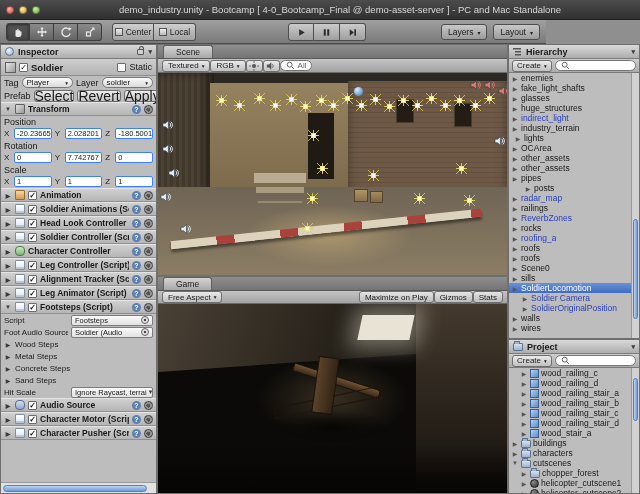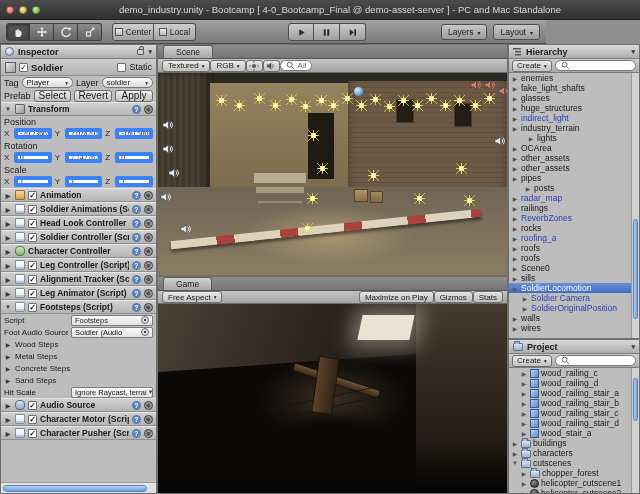--- a/index.html
+++ b/index.html
@@ -86,39 +86,39 @@
   .cube-icon { width:11px; height:11px; background:linear-gradient(135deg,#e8e8e8,#9c9c9c); border:1px solid #5f5f5f; }
   .cbx { width:9px; height:9px; background:#fdfdfd; border:1px solid #6c6c6c; border-radius:1px;
     font-size:8px; line-height:8px; text-align:center; color:#111; flex:none; }
   .cbx.checked::after { content:"✓"; }
   .objname { font-weight:bold; font-size:9.5px; }
   .dd-field { flex:1; height:11px; display:flex; align-items:center; padding:0 4px;
     background:linear-gradient(#fbfbfb,#dadada); border:1px solid #777; border-radius:6px; font-size:8px;
     overflow:hidden; white-space:nowrap; }
   .dd-field::after { content:"▾"; font-size:5.5px; margin-left:auto; color:#222; }
   .small-btn { flex:1; height:12px; display:flex; align-items:center; justify-content:center;
-    background:linear-gradient(#efefef,#c2c2c2); border:1px solid #6d6d6d; border-radius:3px; font-size:10px; }
+    background:linear-gradient(#efefef,#c2c2c2); border:1px solid #6d6d6d; border-radius:3px; font-size:14px; }
   .comp-header { display:flex; align-items:center; height:14px; padding:0 3px; gap:3px;
     background:linear-gradient(#d0d0d0,#b5b5b5); border-top:1px solid #e4e4e4; border-bottom:1px solid #909090;
     font-weight:bold; font-size:8.5px; }
   .clabel { overflow:hidden; white-space:nowrap; flex:1; }
   .cicon { width:10px; height:10px; flex:none; border-radius:1px; }
   .script-icon { background:linear-gradient(#ffffff,#dde6f0); border:1px solid #7f8ea3;
     box-shadow:inset 0 -2px 0 rgba(140,160,185,.45); }
   .animation-icon { background:linear-gradient(#f7d8a8,#d89a4e); border:1px solid #9a6a2a; }
   .transform-icon { background:linear-gradient(135deg,#e0e0e0,#9a9a9a); border:1px solid #606060; }
   .character-controller-icon { background:linear-gradient(#cfe8c8,#7fb370); border:1px solid #4d7a42; border-radius:4px; }
   .audio-source-icon { background:linear-gradient(#d8e2f2,#8fa6cc); border:1px solid #54688c; border-radius:4px; }
   .gear-icon { width:9px; height:9px; flex:none; border-radius:50%;
     background:radial-gradient(circle,#565656 0 2px,#8f8f8f 2px 3.2px,#565656 3.2px); }
   .help-icon { width:9px; height:9px; flex:none; border-radius:50%; background:#5e7fb5; color:#fff;
     font-size:7px; line-height:9px; text-align:center; font-weight:bold; }
   .axis-label { width:7px; flex:none; font-size:8px; }
-  .num-field { flex:1; height:11px; min-width:0; background:#fff; border:4px solid #3b82f6; border-radius:2px;
-    font-size:7.5px; padding:0 2px; display:flex; align-items:center; overflow:hidden; white-space:nowrap;font-family:Liberation Serif, serif; }
+  .num-field { flex:1; height:11px; min-width:0; background:#fff; border:1px solid #3b82f6; border-radius:2px;
+    font-size:7.5px; padding:0 2px; display:flex; align-items:center; overflow:hidden; white-space:nowrap; }
   .frow { height:12px; }
   .flabel { width:64px; flex:none; font-size:8px; overflow:hidden; white-space:nowrap; }
   .obj-field { flex:1; height:11px; display:flex; align-items:center; gap:2px; padding:0 3px;
     background:linear-gradient(#fafafa,#e2e2e2); border:1px solid #7c7c7c; border-radius:2px;
     font-size:7.5px; overflow:hidden; white-space:nowrap; }
   .obj-picker { width:8px; height:8px; flex:none; margin-left:auto; border-radius:50%; border:1px solid #666;
     background:radial-gradient(circle,#444 0 1.5px,#ddd 1.5px); }
   .hscroll { position:absolute; left:0; bottom:0; width:100%; height:11px; background:#e2e2e2; border-top:1px solid #9a9a9a; }
   .hthumb { position:absolute; left:2px; top:2px; width:144px; height:7px; border-radius:4px;
     background:linear-gradient(#bcd4f2,#6f9bd8); border:1px solid #5580b8; }
@@ -652,21 +652,21 @@
         <span class="h-label">huge_structures</span>
       </div>
       <div class="h-row" style="padding-left: 2px;">
         <span class="tri">▶</span>
         <span class="h-label blue">indirect_light</span>
       </div>
       <div class="h-row" style="padding-left: 2px;">
         <span class="tri">▶</span>
         <span class="h-label">industry_terrain</span>
       </div>
-      <div class="h-row" style="padding-left: 18px;">
+      <div class="h-row" style="padding-left: 5px;">
         <span class="tri">▶</span>
         <span class="h-label">lights</span>
       </div>
       <div class="h-row" style="padding-left: 2px;">
         <span class="tri">▶</span>
         <span class="h-label">OCArea</span>
       </div>
       <div class="h-row" style="padding-left: 2px;">
         <span class="tri">▶</span>
         <span class="h-label">other_assets</span>

